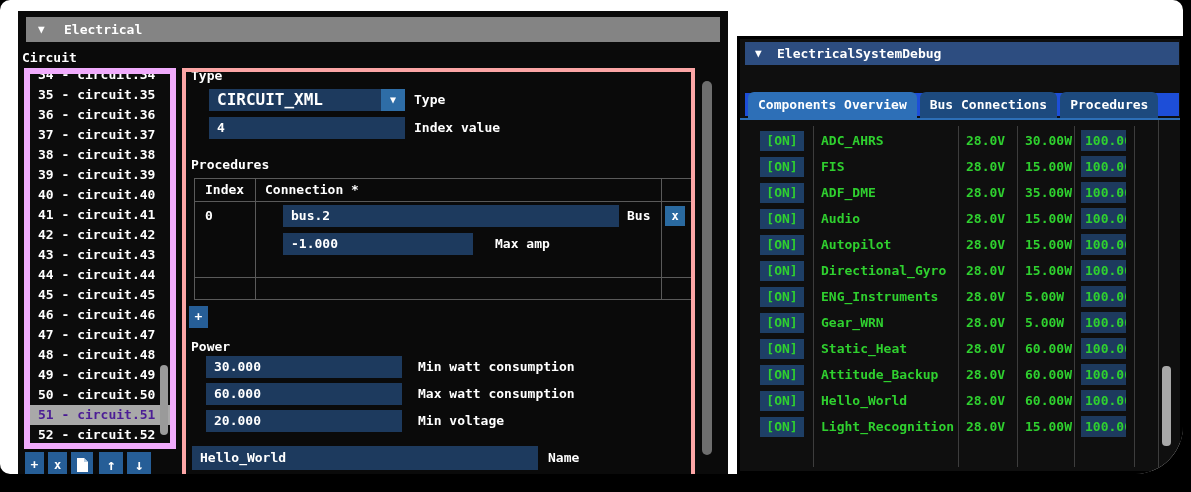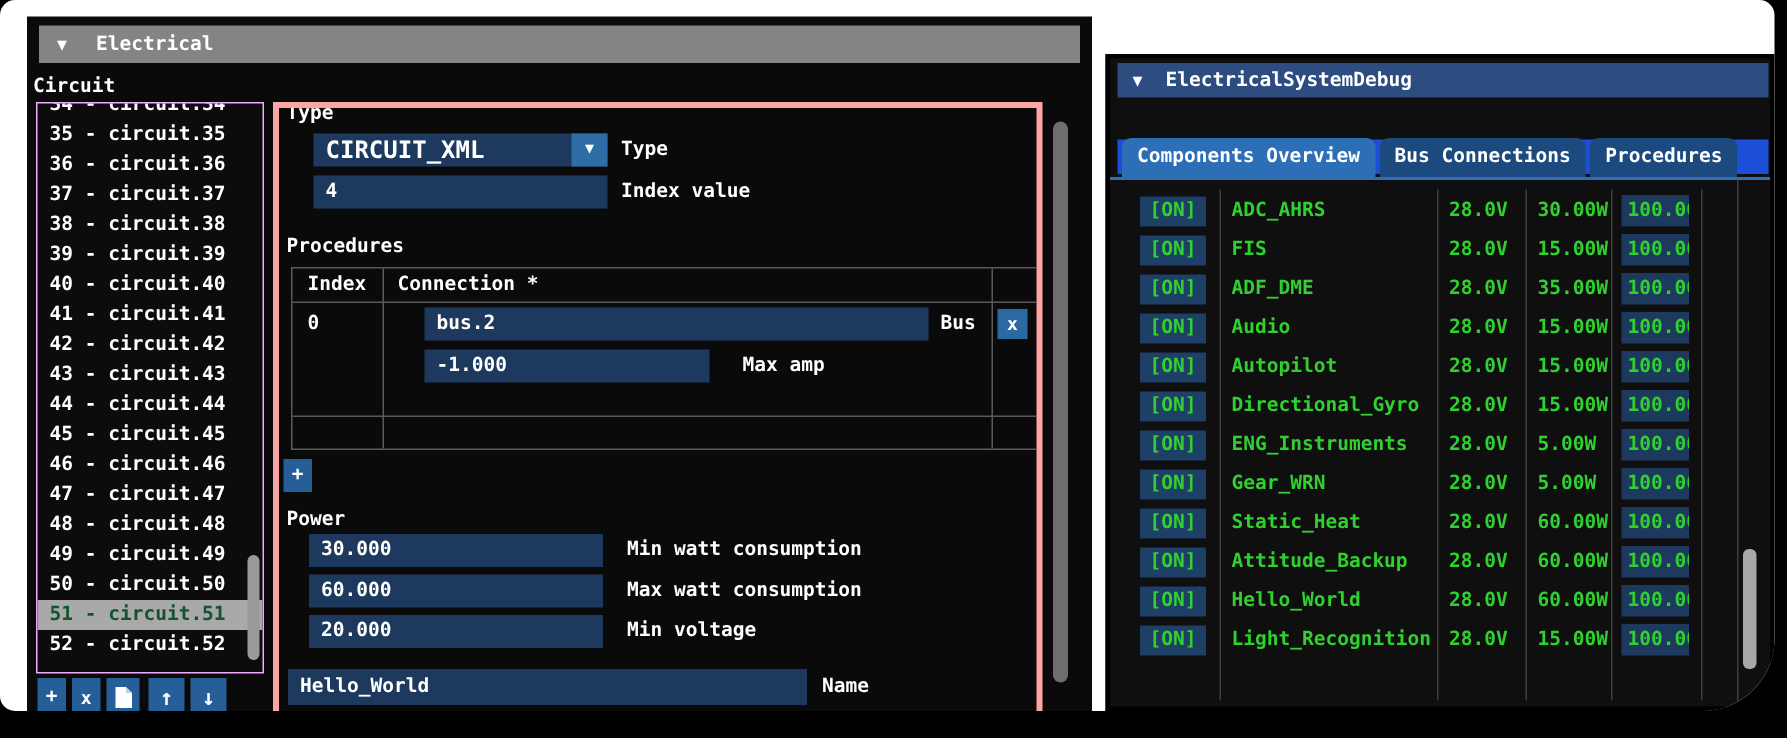--- a/index.html
+++ b/index.html
@@ -17,25 +17,25 @@
          font-size:13px; cursor:pointer; }
 
   
   .wl-header { position:absolute; left:8px; top:6px; width:694px; height:25px; background:#848484;
                color:#fff; font-weight:bold; font-size:13px; line-height:25px; }
   .wl-header .tri { position:absolute; left:12px; font-size:11px; }
   .wl-header .ttl { position:absolute; left:38px; }
   .wl-circuit-label { left:4px; top:36px; }
 
   .wl-list { position:absolute; left:6px; top:57px; width:152px; height:381px;
-             border:1px solid #f0abfc; background:#0c0c0c; overflow:hidden; }
+             border:6px solid #f0abfc; background:#0c0c0c; overflow:hidden; }
   .wl-list-items { margin-top:-9px; }
   .c-item { height:20px; line-height:20px; padding-left:8px; color:#fff; font-weight:bold;
             font-size:13px; white-space:nowrap; }
-  .c-item.selected { background:#a9a9a9; color:#14532d; }
+  .c-item.selected { background:#a9a9a9; color:#4c1d95; }
   .wl-list-thumb { position:absolute; right:2px; bottom:8px; width:8px; height:70px;
                    background:#9a9a9a; border-radius:4px; }
 
   .wl-actions .btn { top:441px; height:26px; line-height:26px; }
   .b-add  { left:7px;  width:19px; }
   .b-del  { left:30px; width:19px; font-size:12px; }
   .b-copy { left:53px; width:22px; }
   .b-up   { left:81px; width:24px; font-size:15px; }
   .b-down { left:109px; width:24px; font-size:15px; }
 

